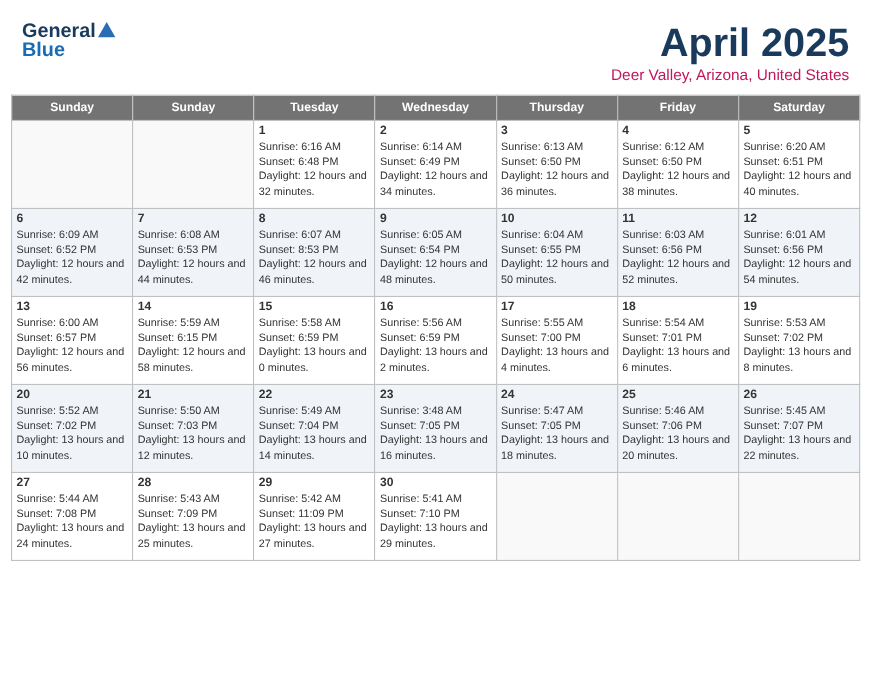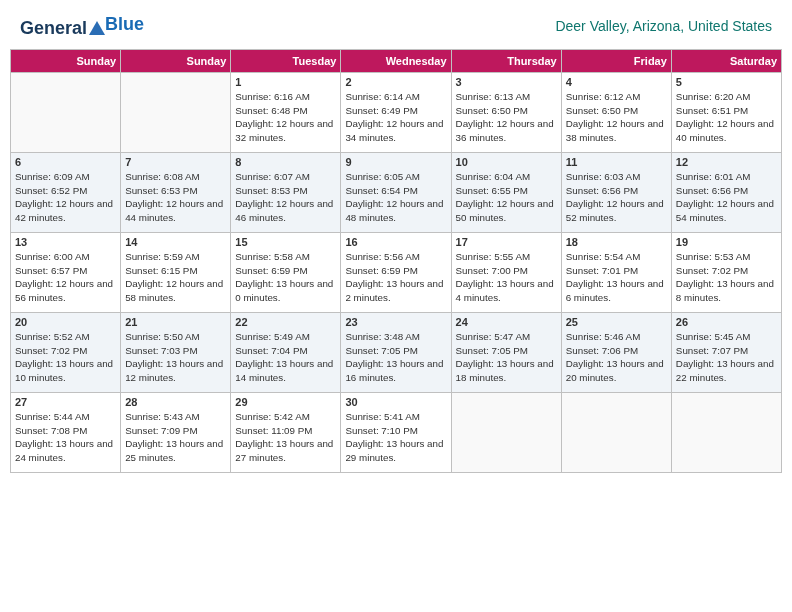--- a/index.html
+++ b/index.html
@@ -11,21 +11,21 @@
       padding: 10px;
     }
     .header-area {
       display: flex;
       justify-content: space-between;
       align-items: flex-start;
       padding: 8px 10px 4px 10px;
     }
     .logo {
       display: flex;
-      flex-direction: row;
+      flex-direction: column;
       align-items: flex-start;
     }
     .logo-general {
       font-size: 18px;
       font-weight: bold;
       color: #1a3a5c;
     }
     .logo-blue {
       font-size: 18px;
       font-weight: bold;
@@ -39,32 +39,32 @@
     .title-area {
       text-align: right;
     }
     .month-title {
       font-size: 36px;
       font-weight: bold;
       color: #1a3a5c;
     }
     .location-title {
       font-size: 14px;
-      color: #0f766e;
+      color: #be185d;
     }
     .calendar {
       width: 100%;
       border-collapse: collapse;
       margin-top: 6px;
       font-size: 10.5px;
     }
     .calendar th {
-      background-color: #be185d;
+      background-color: #737373;
       color: #fff;
-      text-align: right;
+      text-align: center;
       padding: 5px 4px;
       font-size: 11px;
       font-weight: bold;
       border: 1px solid #c0c0c0;
     }
     .calendar td {
       border: 1px solid #c0c0c0;
       vertical-align: top;
       padding: 3px 4px;
       width: 110px;
@@ -101,20 +101,21 @@
       <span class="logo-general">General</span>
       <span style="display:inline-block;margin-left:2px;margin-top:2px;">
         <svg width="16" height="14" viewBox="0 0 16 14">
           <polygon points="0,14 8,0 16,14" fill="#2a6db5"></polygon>
         </svg>
       </span>
     </div>
     <span class="logo-blue" style="margin-top:-4px;">Blue</span>
   </div>
   <div class="title-area">
+    <div class="month-title">April 2025</div>
     <div class="location-title">Deer Valley, Arizona, United States</div>
   </div>
 </div>
 
 <table class="calendar">
   <thead>
     <tr>
       <th>Sunday</th>
       <th>Sunday</th>
       <th>Tuesday</th>

